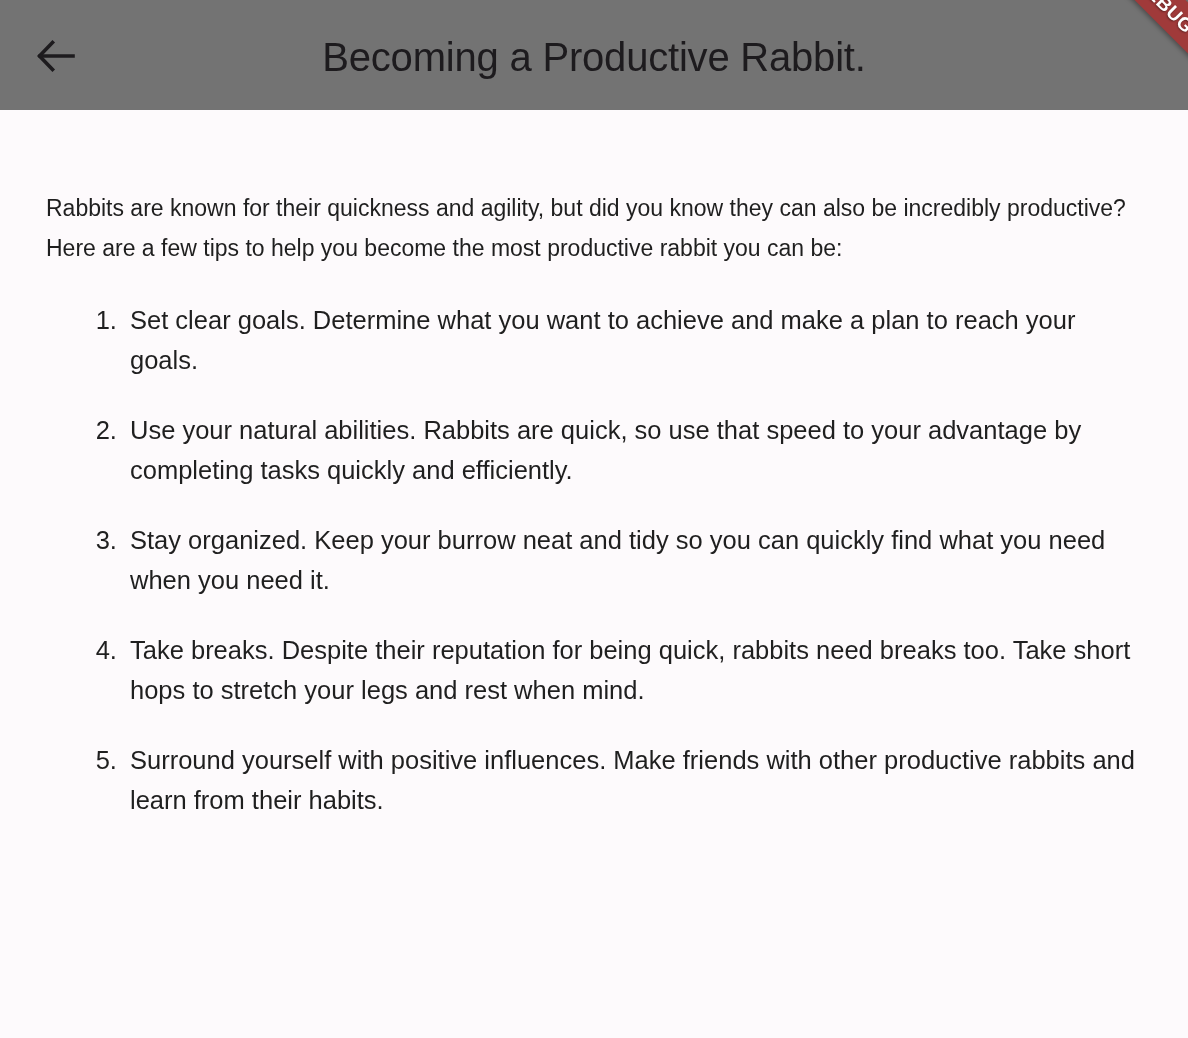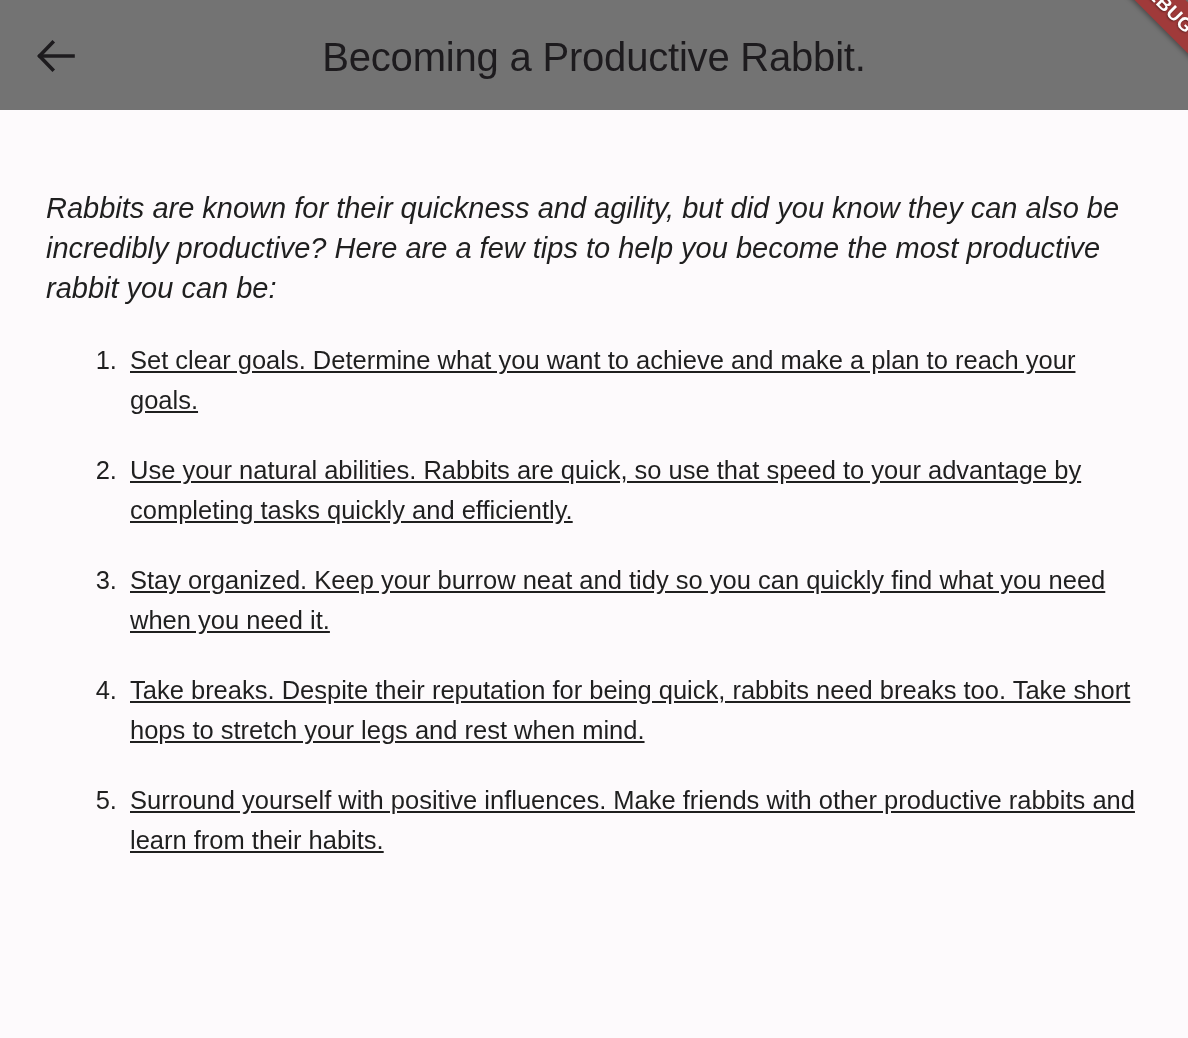--- a/index.html
+++ b/index.html
@@ -84,33 +84,31 @@
 
   
   .content {
     padding: 78px 46px 0 46px;
     font-size: 25.5px;
     line-height: 40px;
     color: #1f1f1f;
   }
   .para {
     margin: 0;
-    font-size: 29px;
+    font-size: 23px;
     line-height: 40px;
-    font-style: italic;
   }
   .para.closing {
     margin-top: 30px;
   }
 
   ol.tips {
     margin: 32px 0 0 0;
     padding-left: 78px;
     list-style-position: outside;
-    text-decoration: underline;
   }
   ol.tips li {
     font-size: 25.5px;
     line-height: 40px;
     margin-bottom: 30px;
     padding-left: 6px;
   }
   ol.tips li:last-child {
     margin-bottom: 0;
   }

